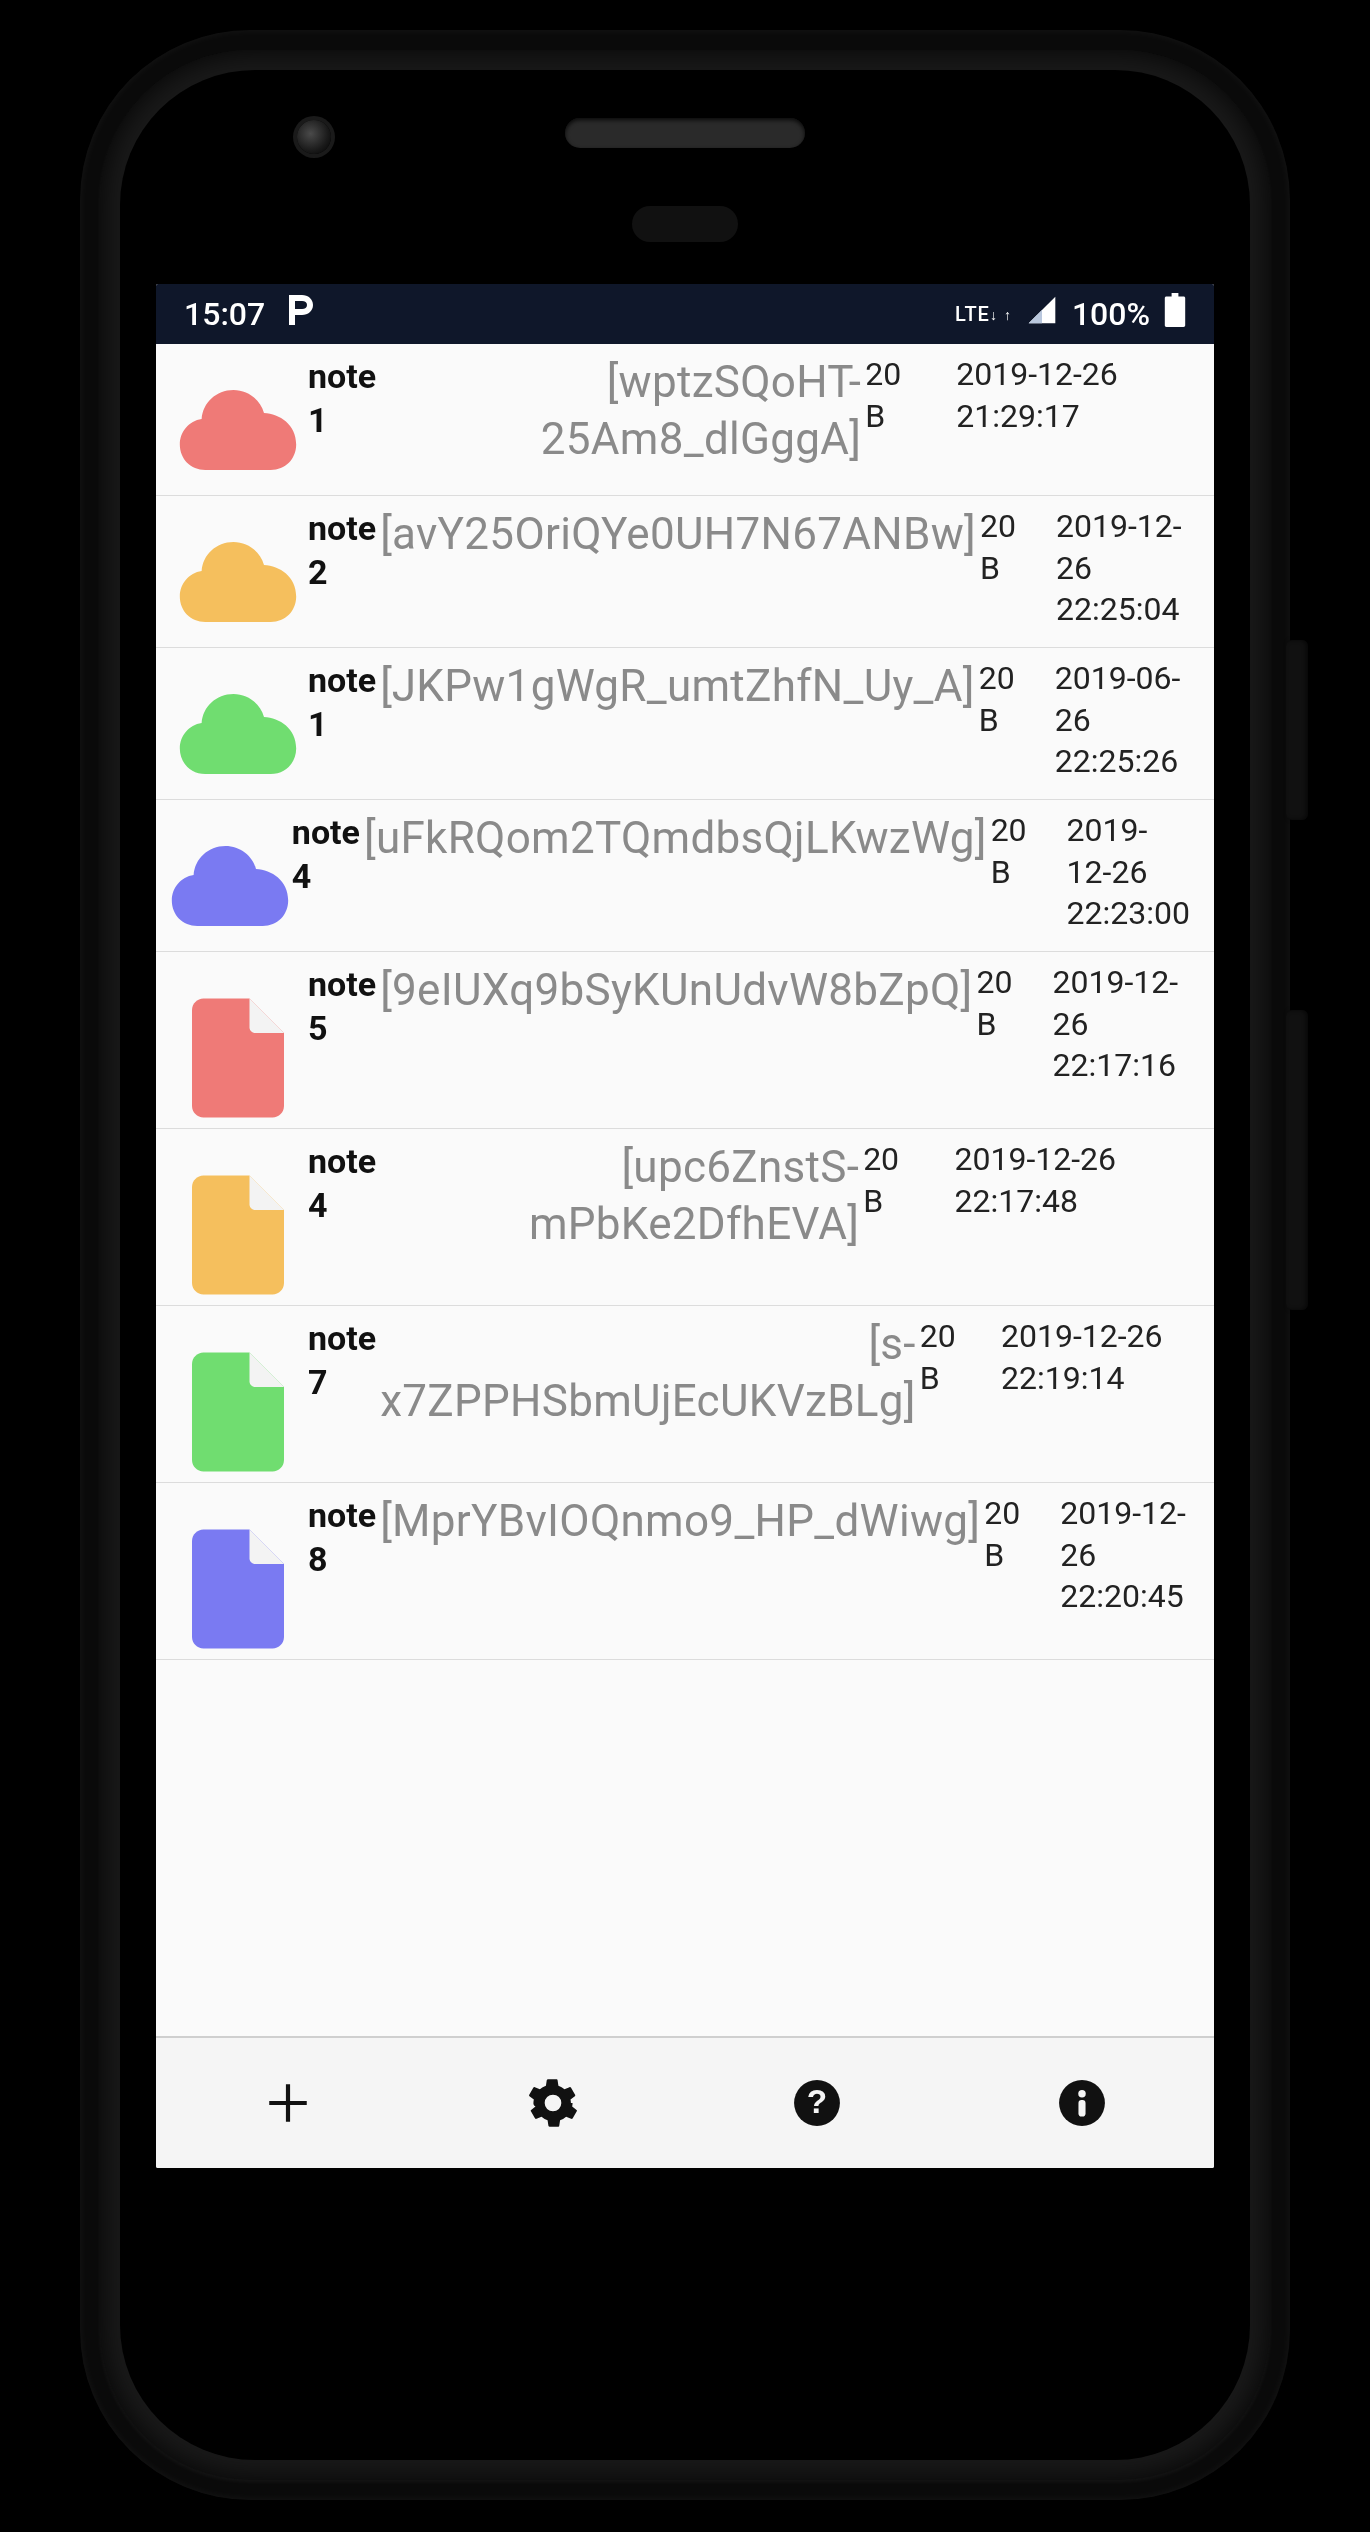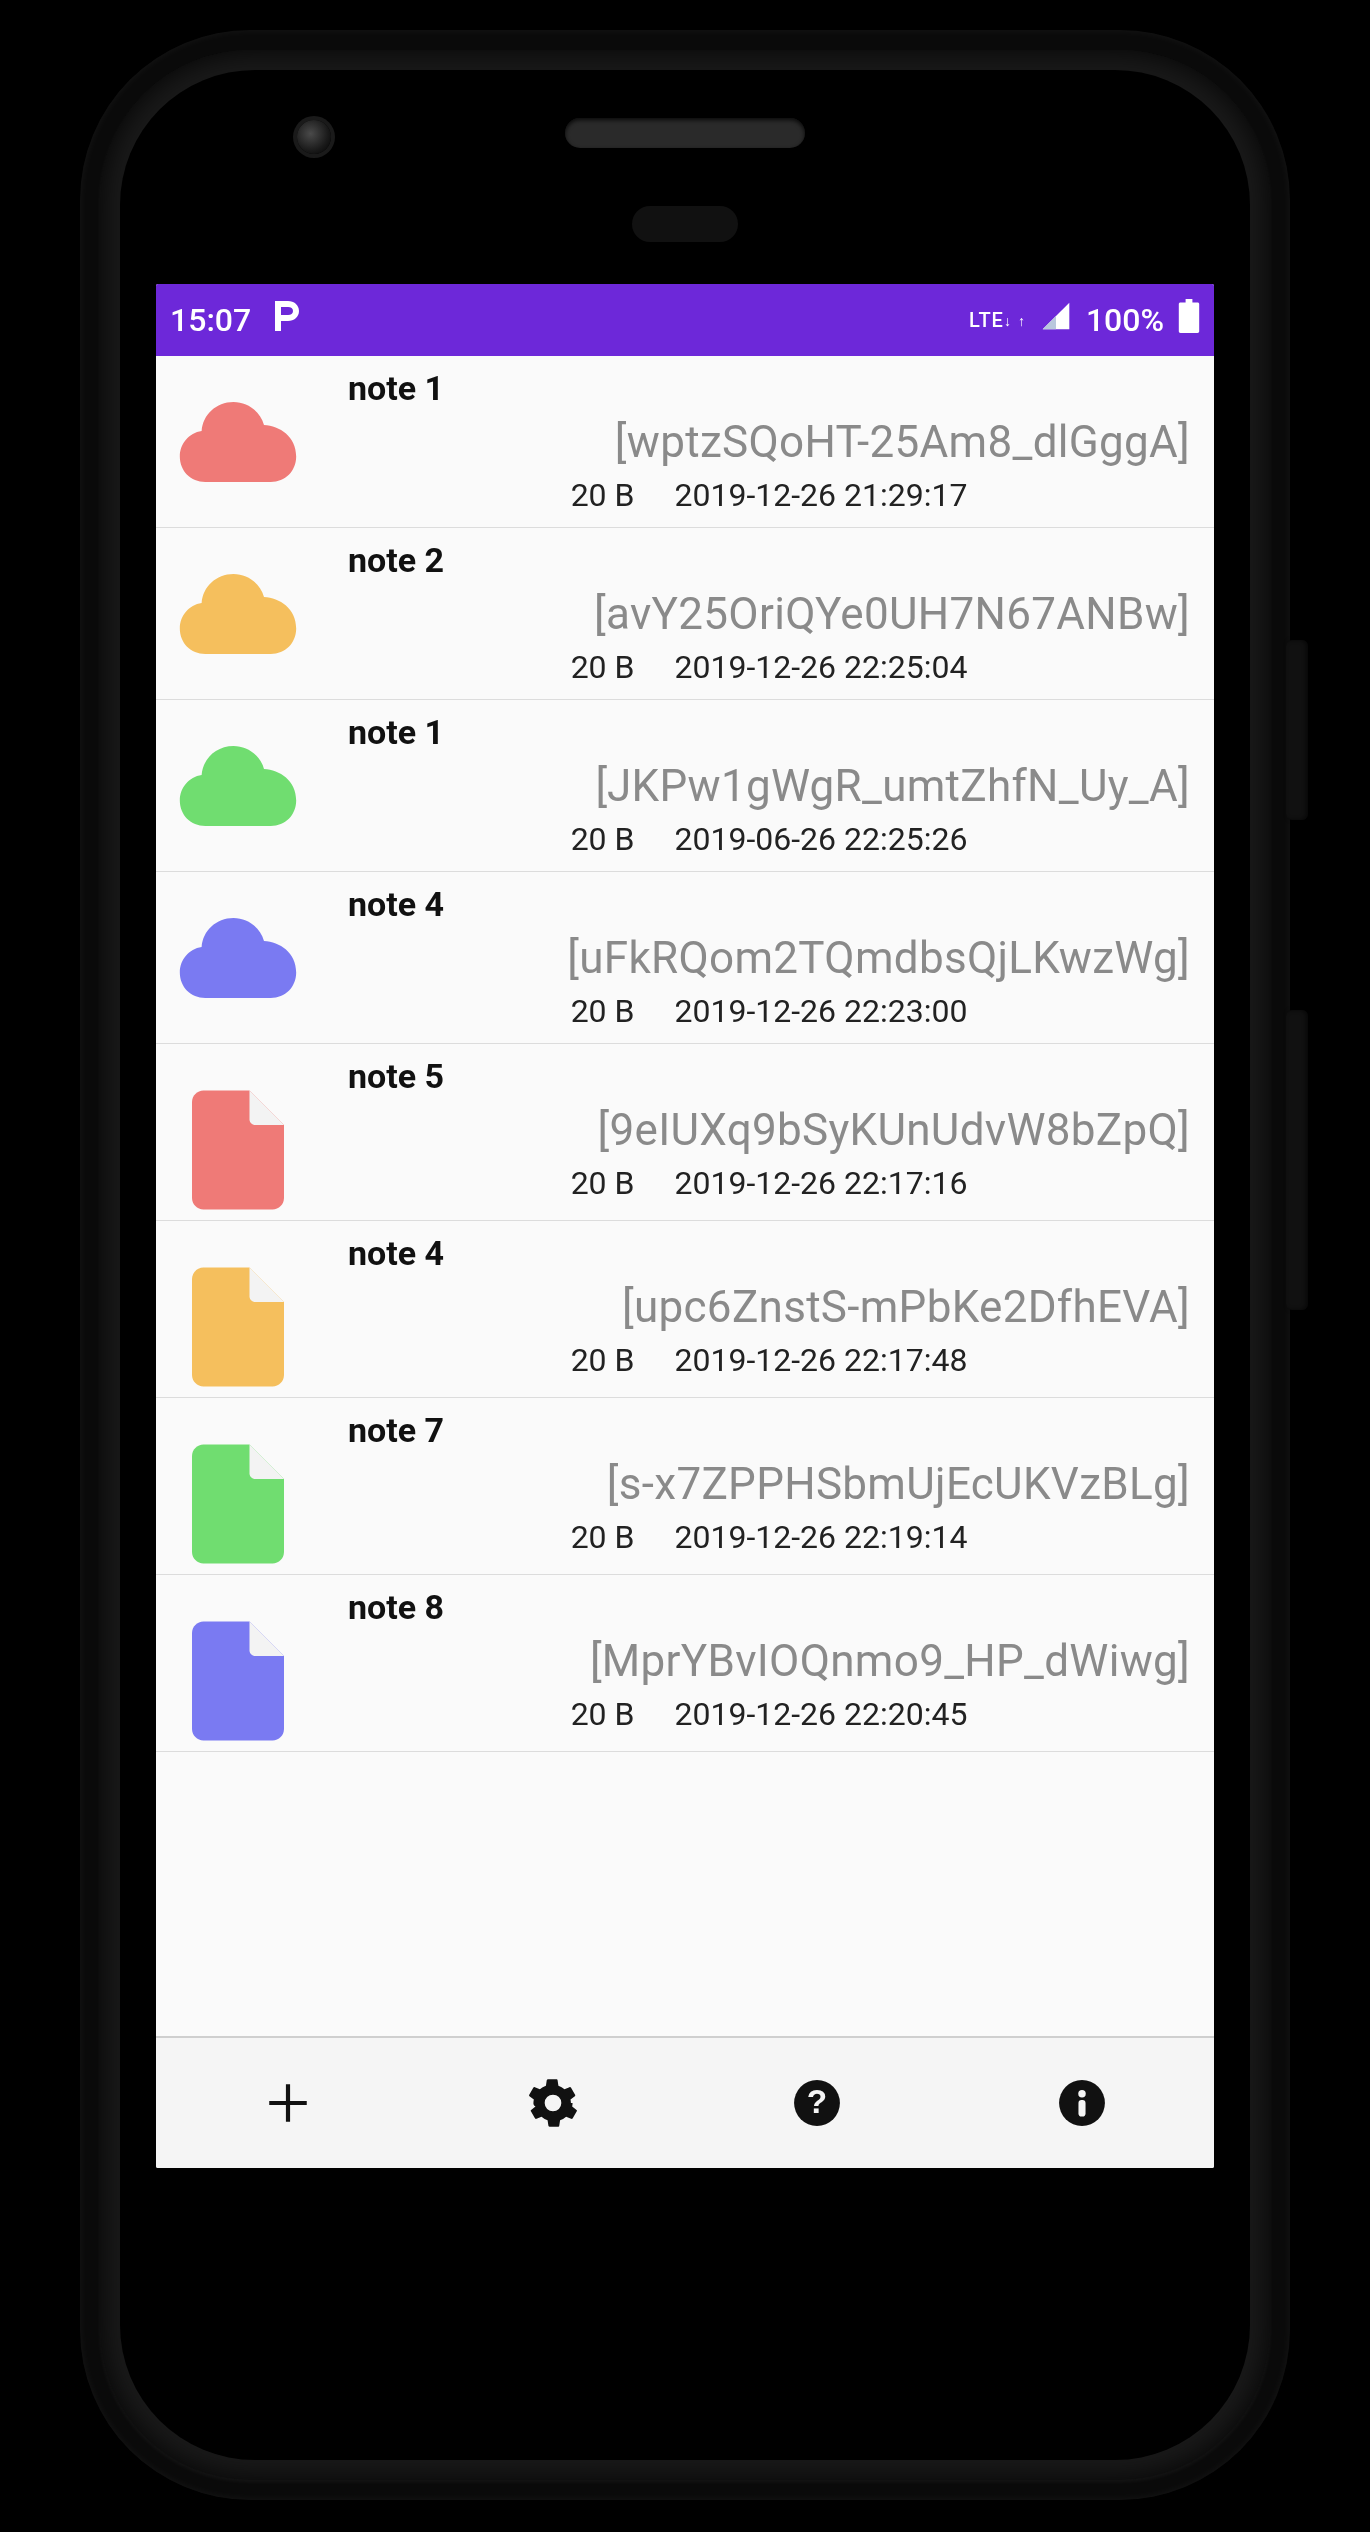--- a/index.html
+++ b/index.html
@@ -95,26 +95,26 @@
     top: 284px;
     width: 1058px;
     height: 1884px;
     background: #fafafa;
     overflow: hidden;
     border-radius: 2px;
   }
 
   
   .status-bar {
-    height: 72px;
-    background: #6d28d9;
+    height: 60px;
+    background: #0f172a;
     color: #fff;
     display: flex;
     align-items: center;
-    padding: 0 14px;
+    padding: 0 28px;
     font-size: 32px;
     font-weight: 500;
   }
   .status-left {
     display: flex;
     align-items: center;
     gap: 20px;
   }
   .status-spacer { flex: 1; }
   .status-right {
@@ -156,23 +156,22 @@
   .note-icon-wrap {
     width: 140px;
     display: flex;
     align-items: center;
     justify-content: center;
     padding-top: 36px;
   }
   .note-body {
     flex: 1;
     display: flex;
-    flex-direction: column;
+    flex-direction: row;
     gap: 4px;
-    margin-left: 40px;
   }
   .note-title {
     font-size: 34px;
     font-weight: 700;
     color: #111;
     line-height: 1.3;
   }
   .note-hash {
     font-size: 44px;
     color: #8a8a8a;

